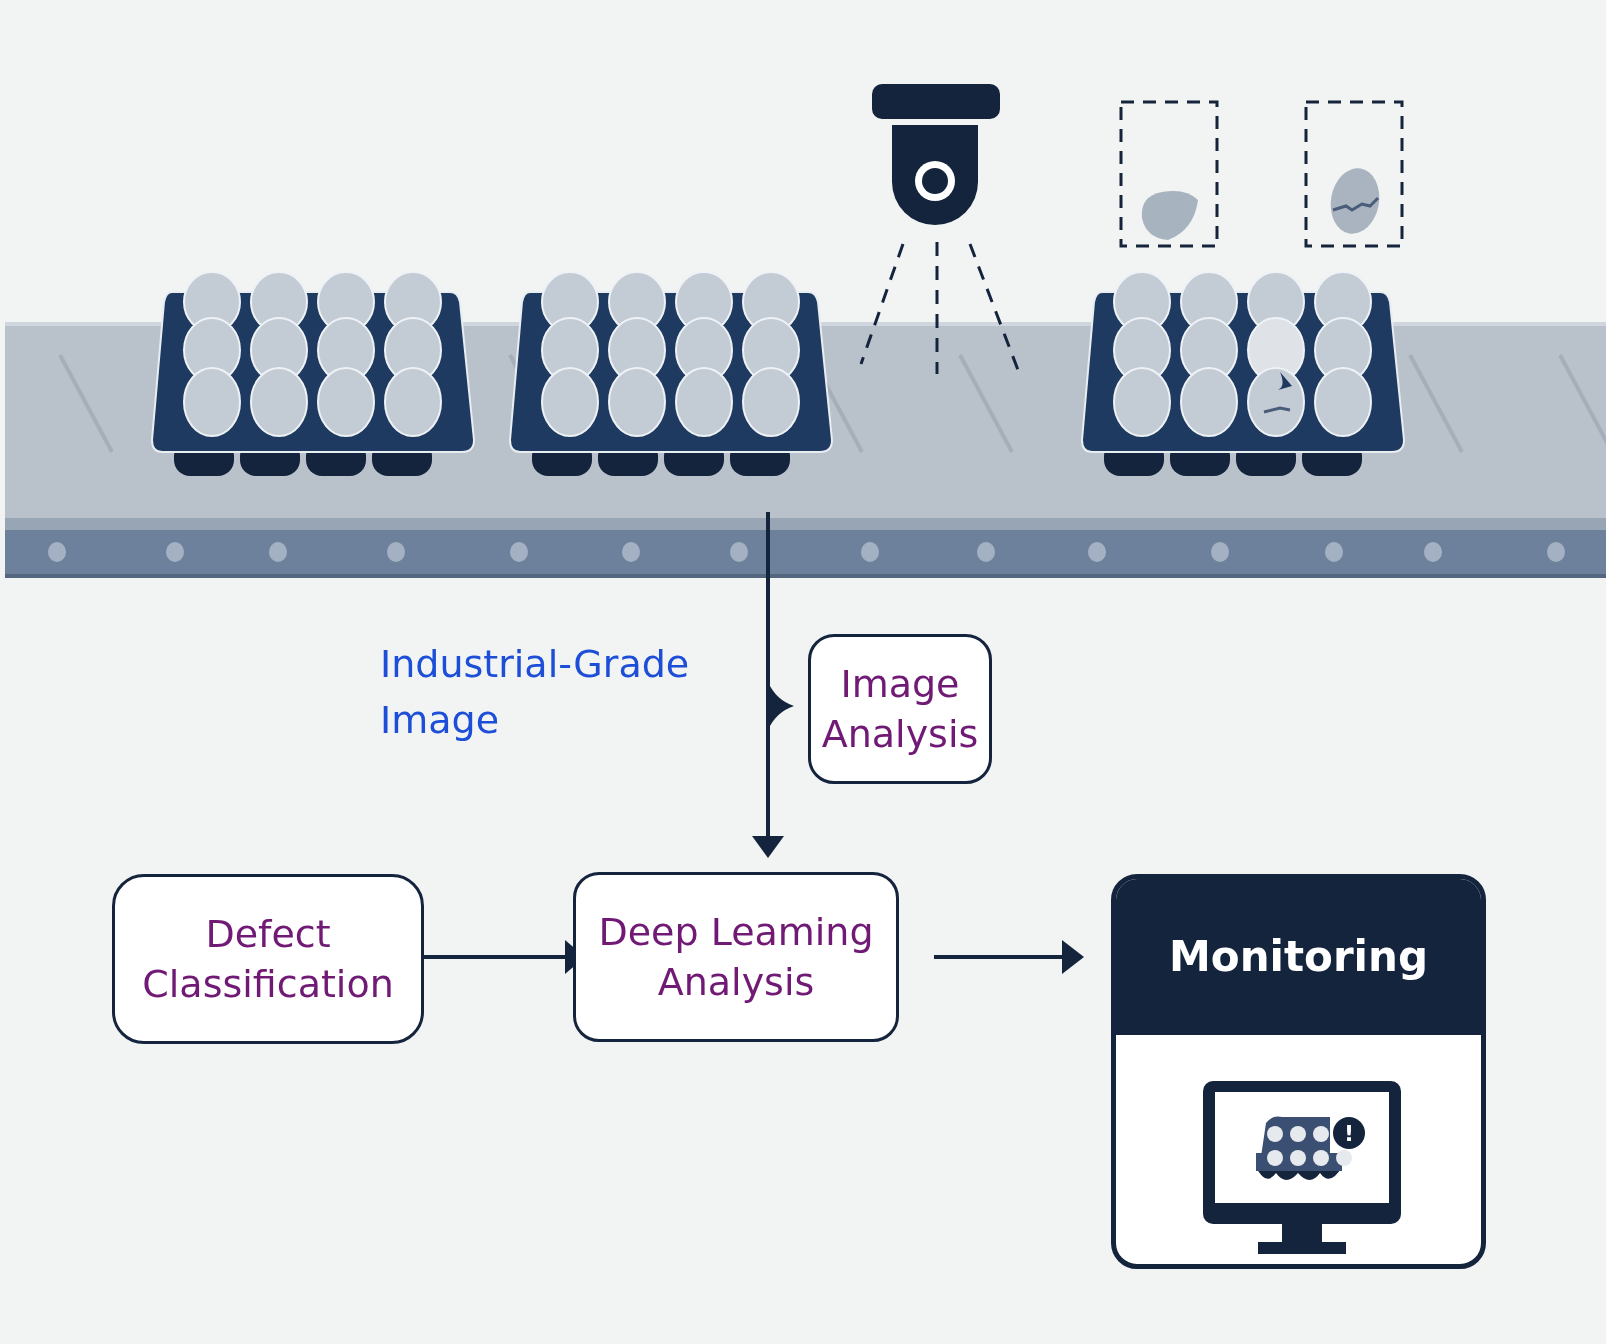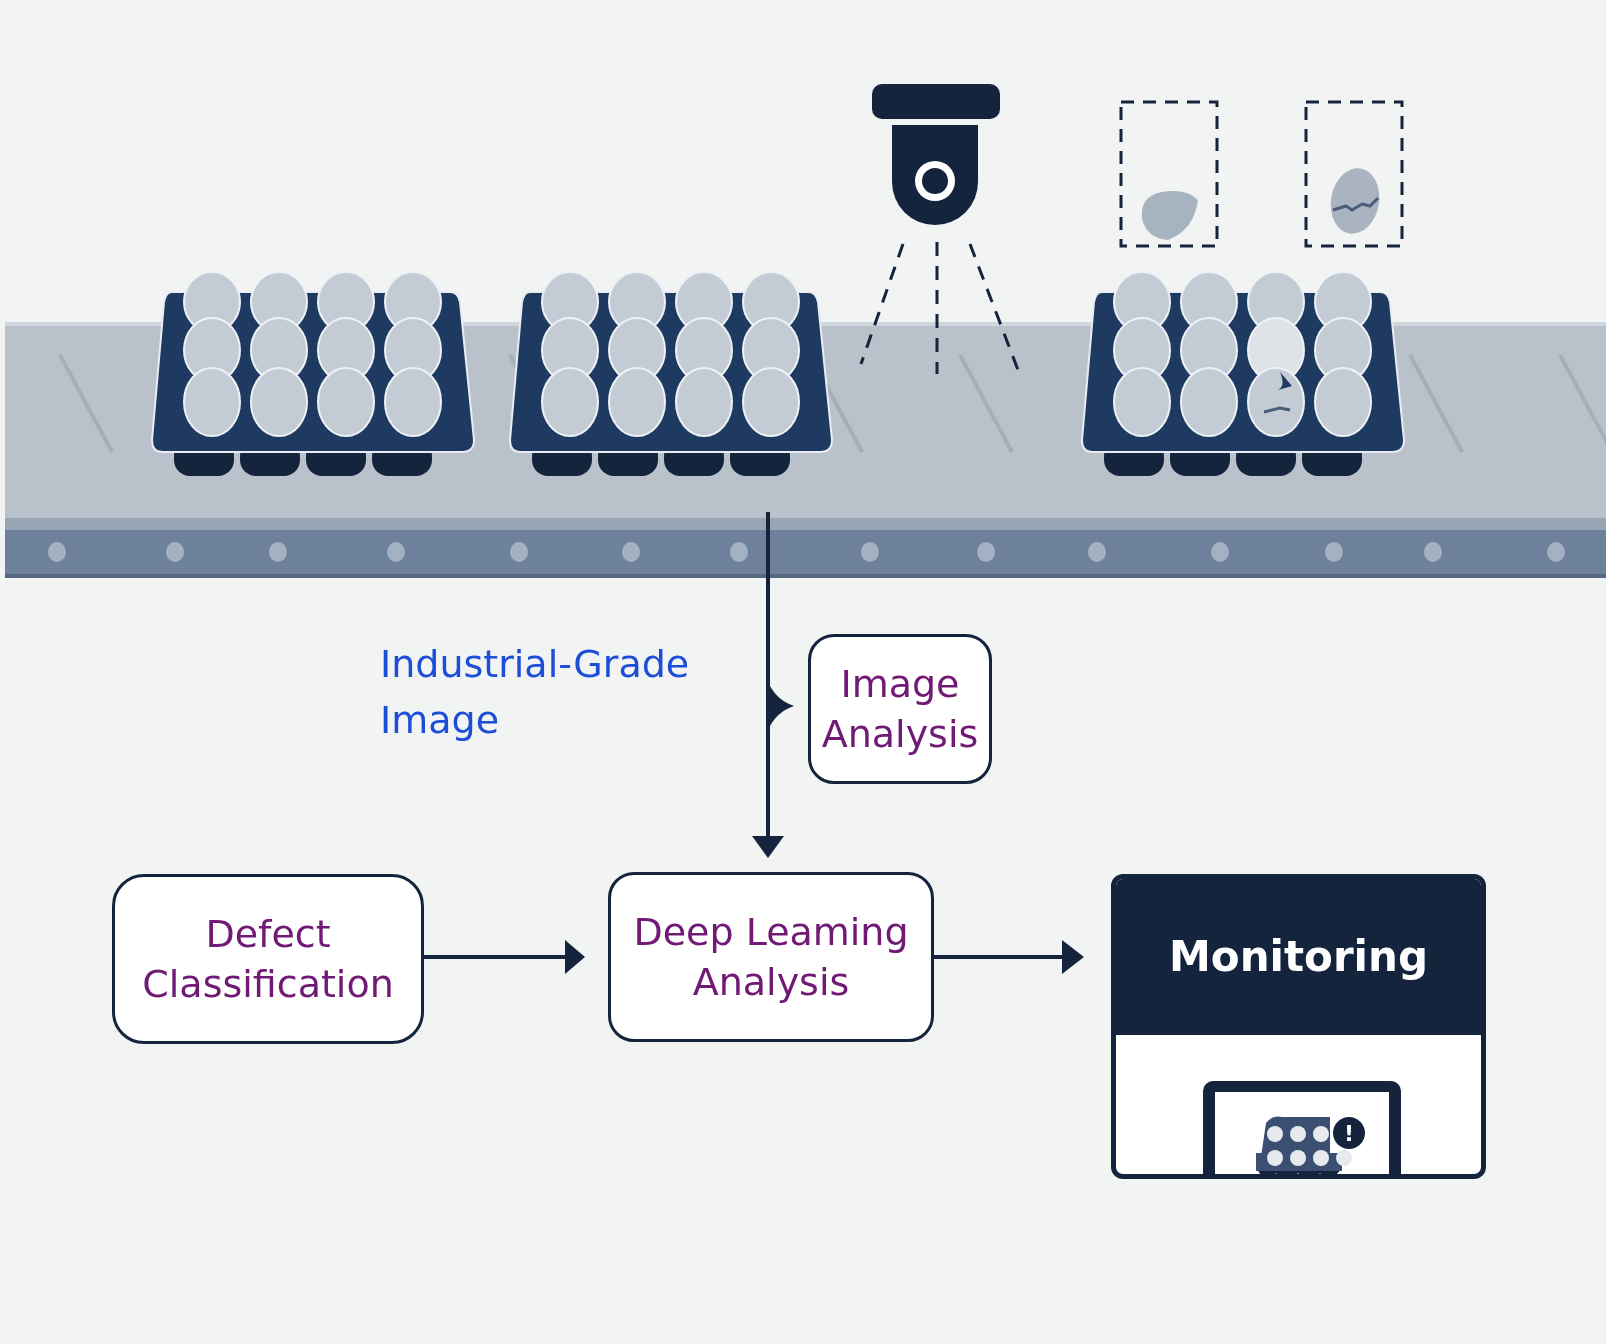--- a/index.html
+++ b/index.html
@@ -14,22 +14,22 @@
   .box {
     position: absolute; background: #ffffff; border: 3px solid #14243d;
     border-radius: 26px; box-sizing: border-box;
     display: flex; align-items: center; justify-content: center; text-align: center;
     font-size: 38px; line-height: 50px; color: #701a75;
   }
   .label-text {
     position: absolute; text-align: left; font-size: 38px; line-height: 56px; color: #1d4ed8;
   }
   #dash {
-    position: absolute; left: 1111px; top: 874px; width: 375px; height: 305px;
-    border: 5px solid #14243d; border-radius: 12px; box-sizing: border-box;
+    position: absolute; left: 1111px; top: 874px; width: 375px; height: 395px;
+    border: 5px solid #14243d; border-radius: 26px; box-sizing: border-box;
     background: #ffffff; overflow: hidden;
   }
   #dash-head {
     position: absolute; left: 0; top: 0; right: 0; height: 156px;
     background: #14243d; color: #ffffff; text-align: center;
     font-size: 42px; line-height: 52px; font-weight: bold;
     display: flex; flex-direction: column; align-items: center; justify-content: center;
   }
 </style>
 </head>
@@ -196,21 +196,21 @@
   </div>
 </div>
 
 <div class="box" style="left:112px; top:874px; width:312px; height:170px;border-radius:32px;">
   <div>
     <div>Defect</div>
     <div>Classification</div>
   </div>
 </div>
 
-<div class="box" style="left:608px; top:872px; width:326px; height:170px;">
+<div class="box" style="left:573px; top:872px; width:326px; height:170px;">
   <div>
     <div>Deep Leaming</div>
     <div>Analysis</div>
   </div>
 </div>
 
 <div id="dash">
   <div id="dash-head">
     <div>Monitoring</div>
   </div>

